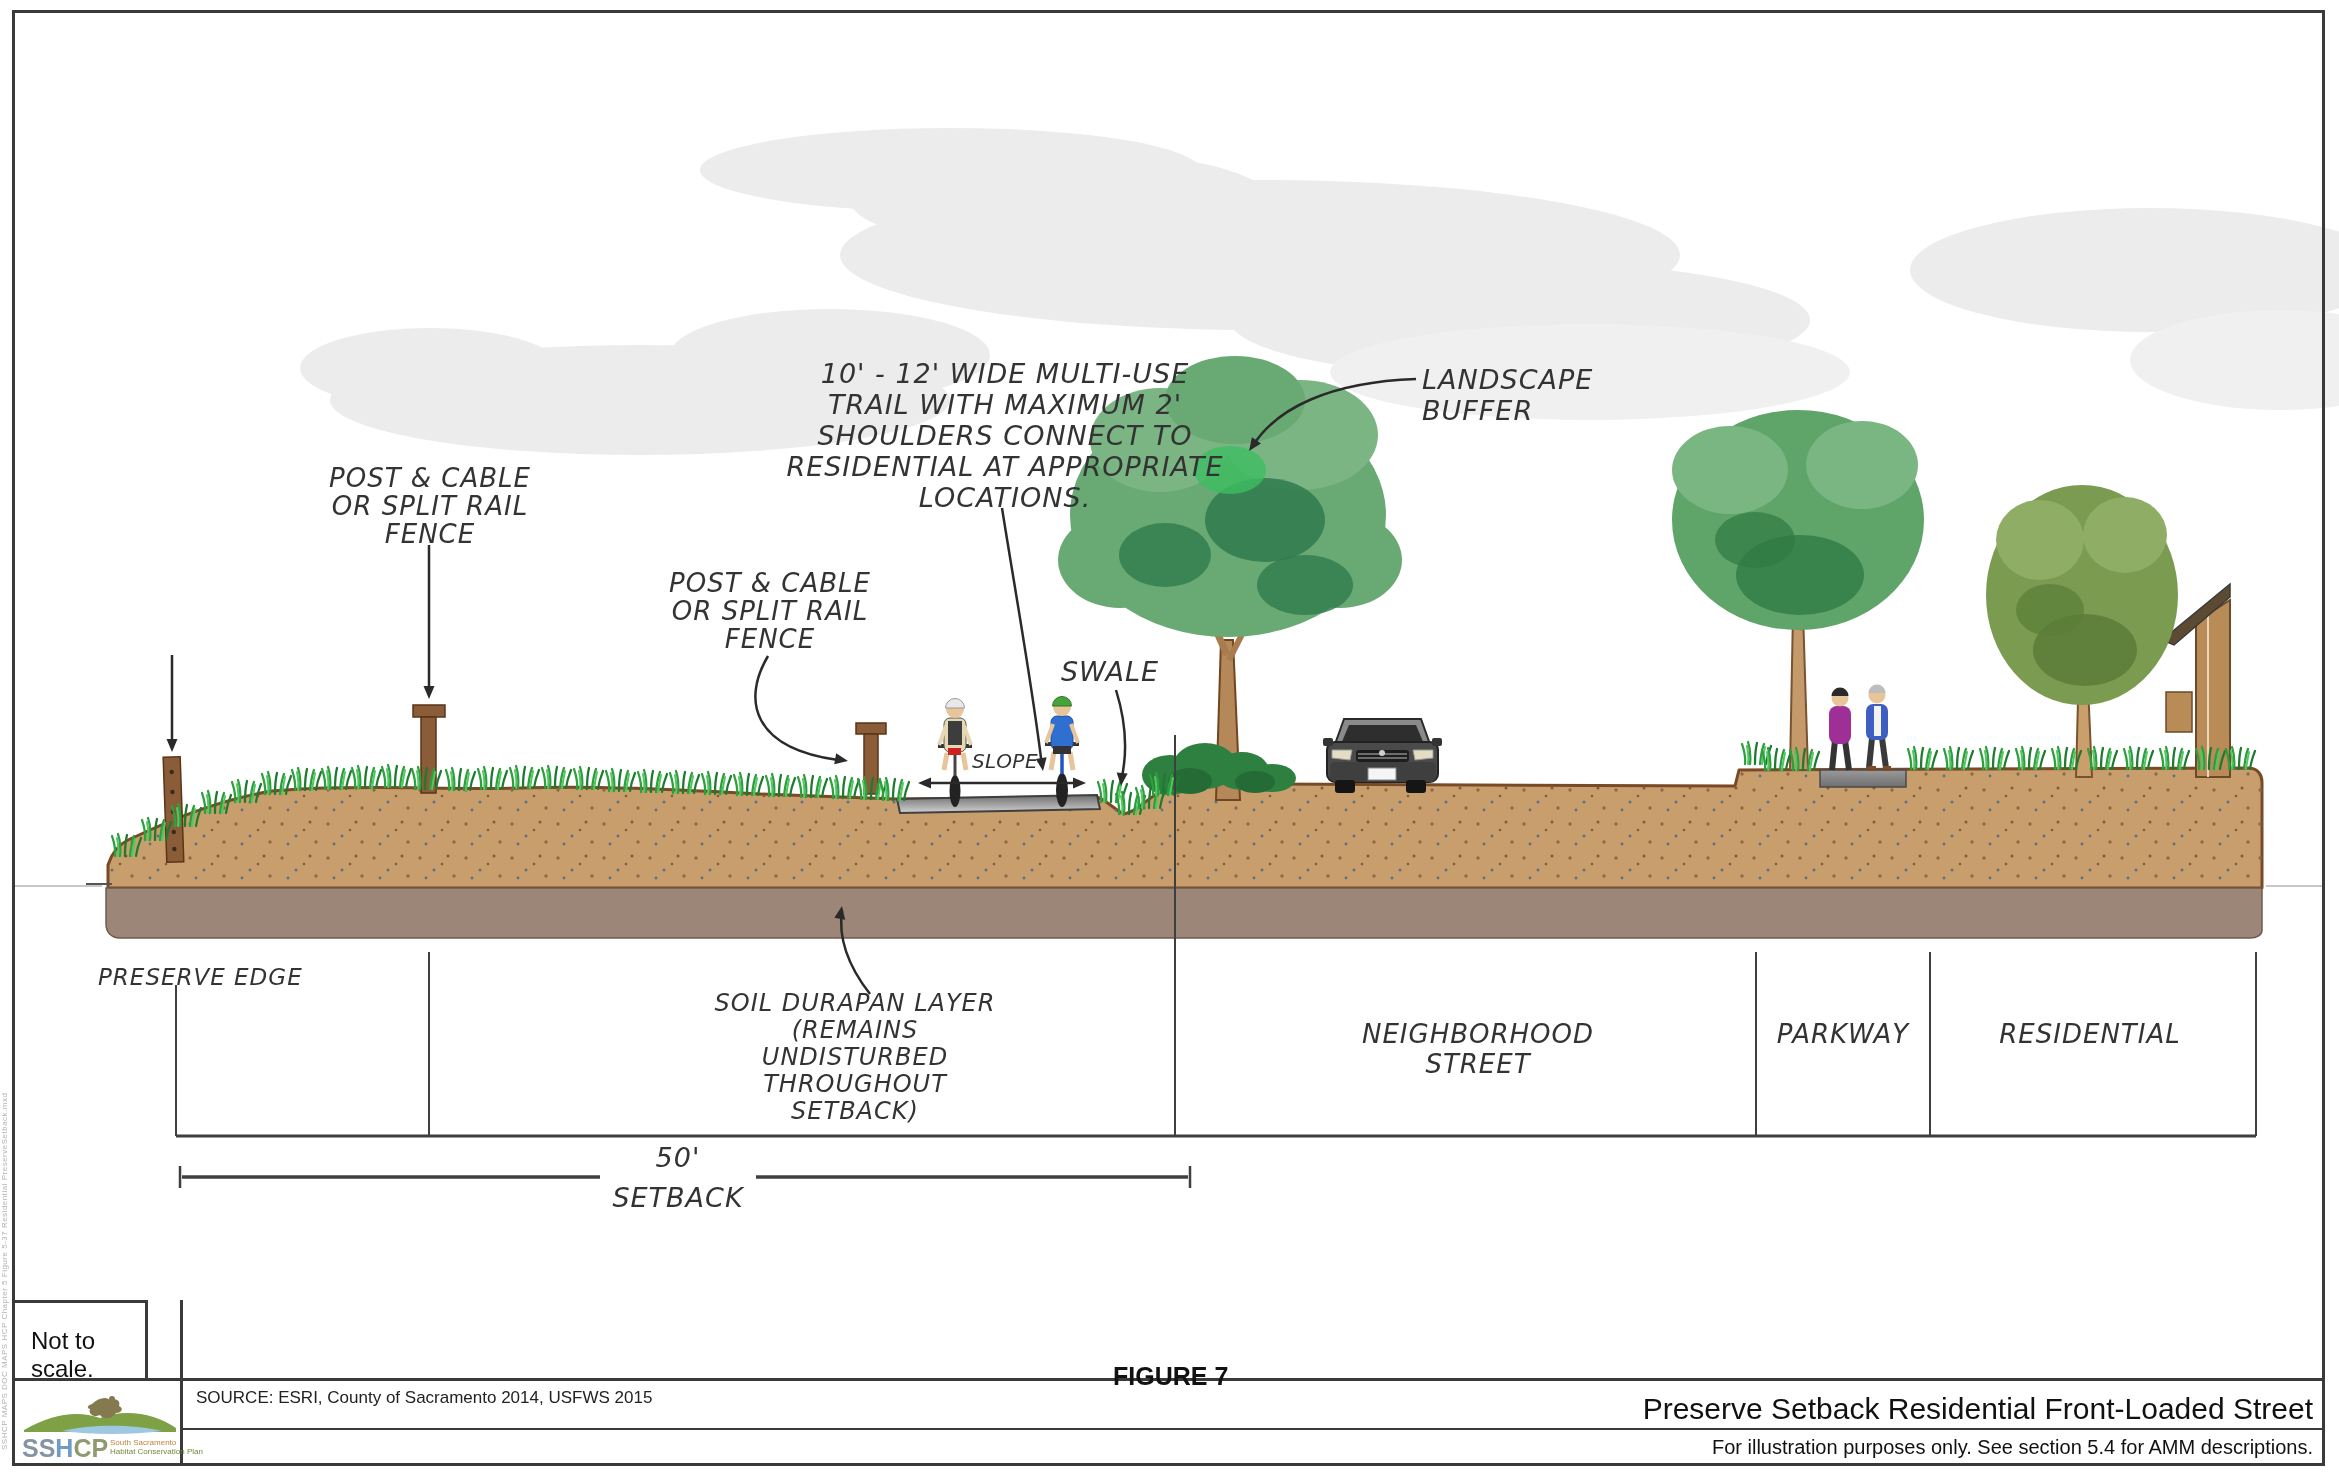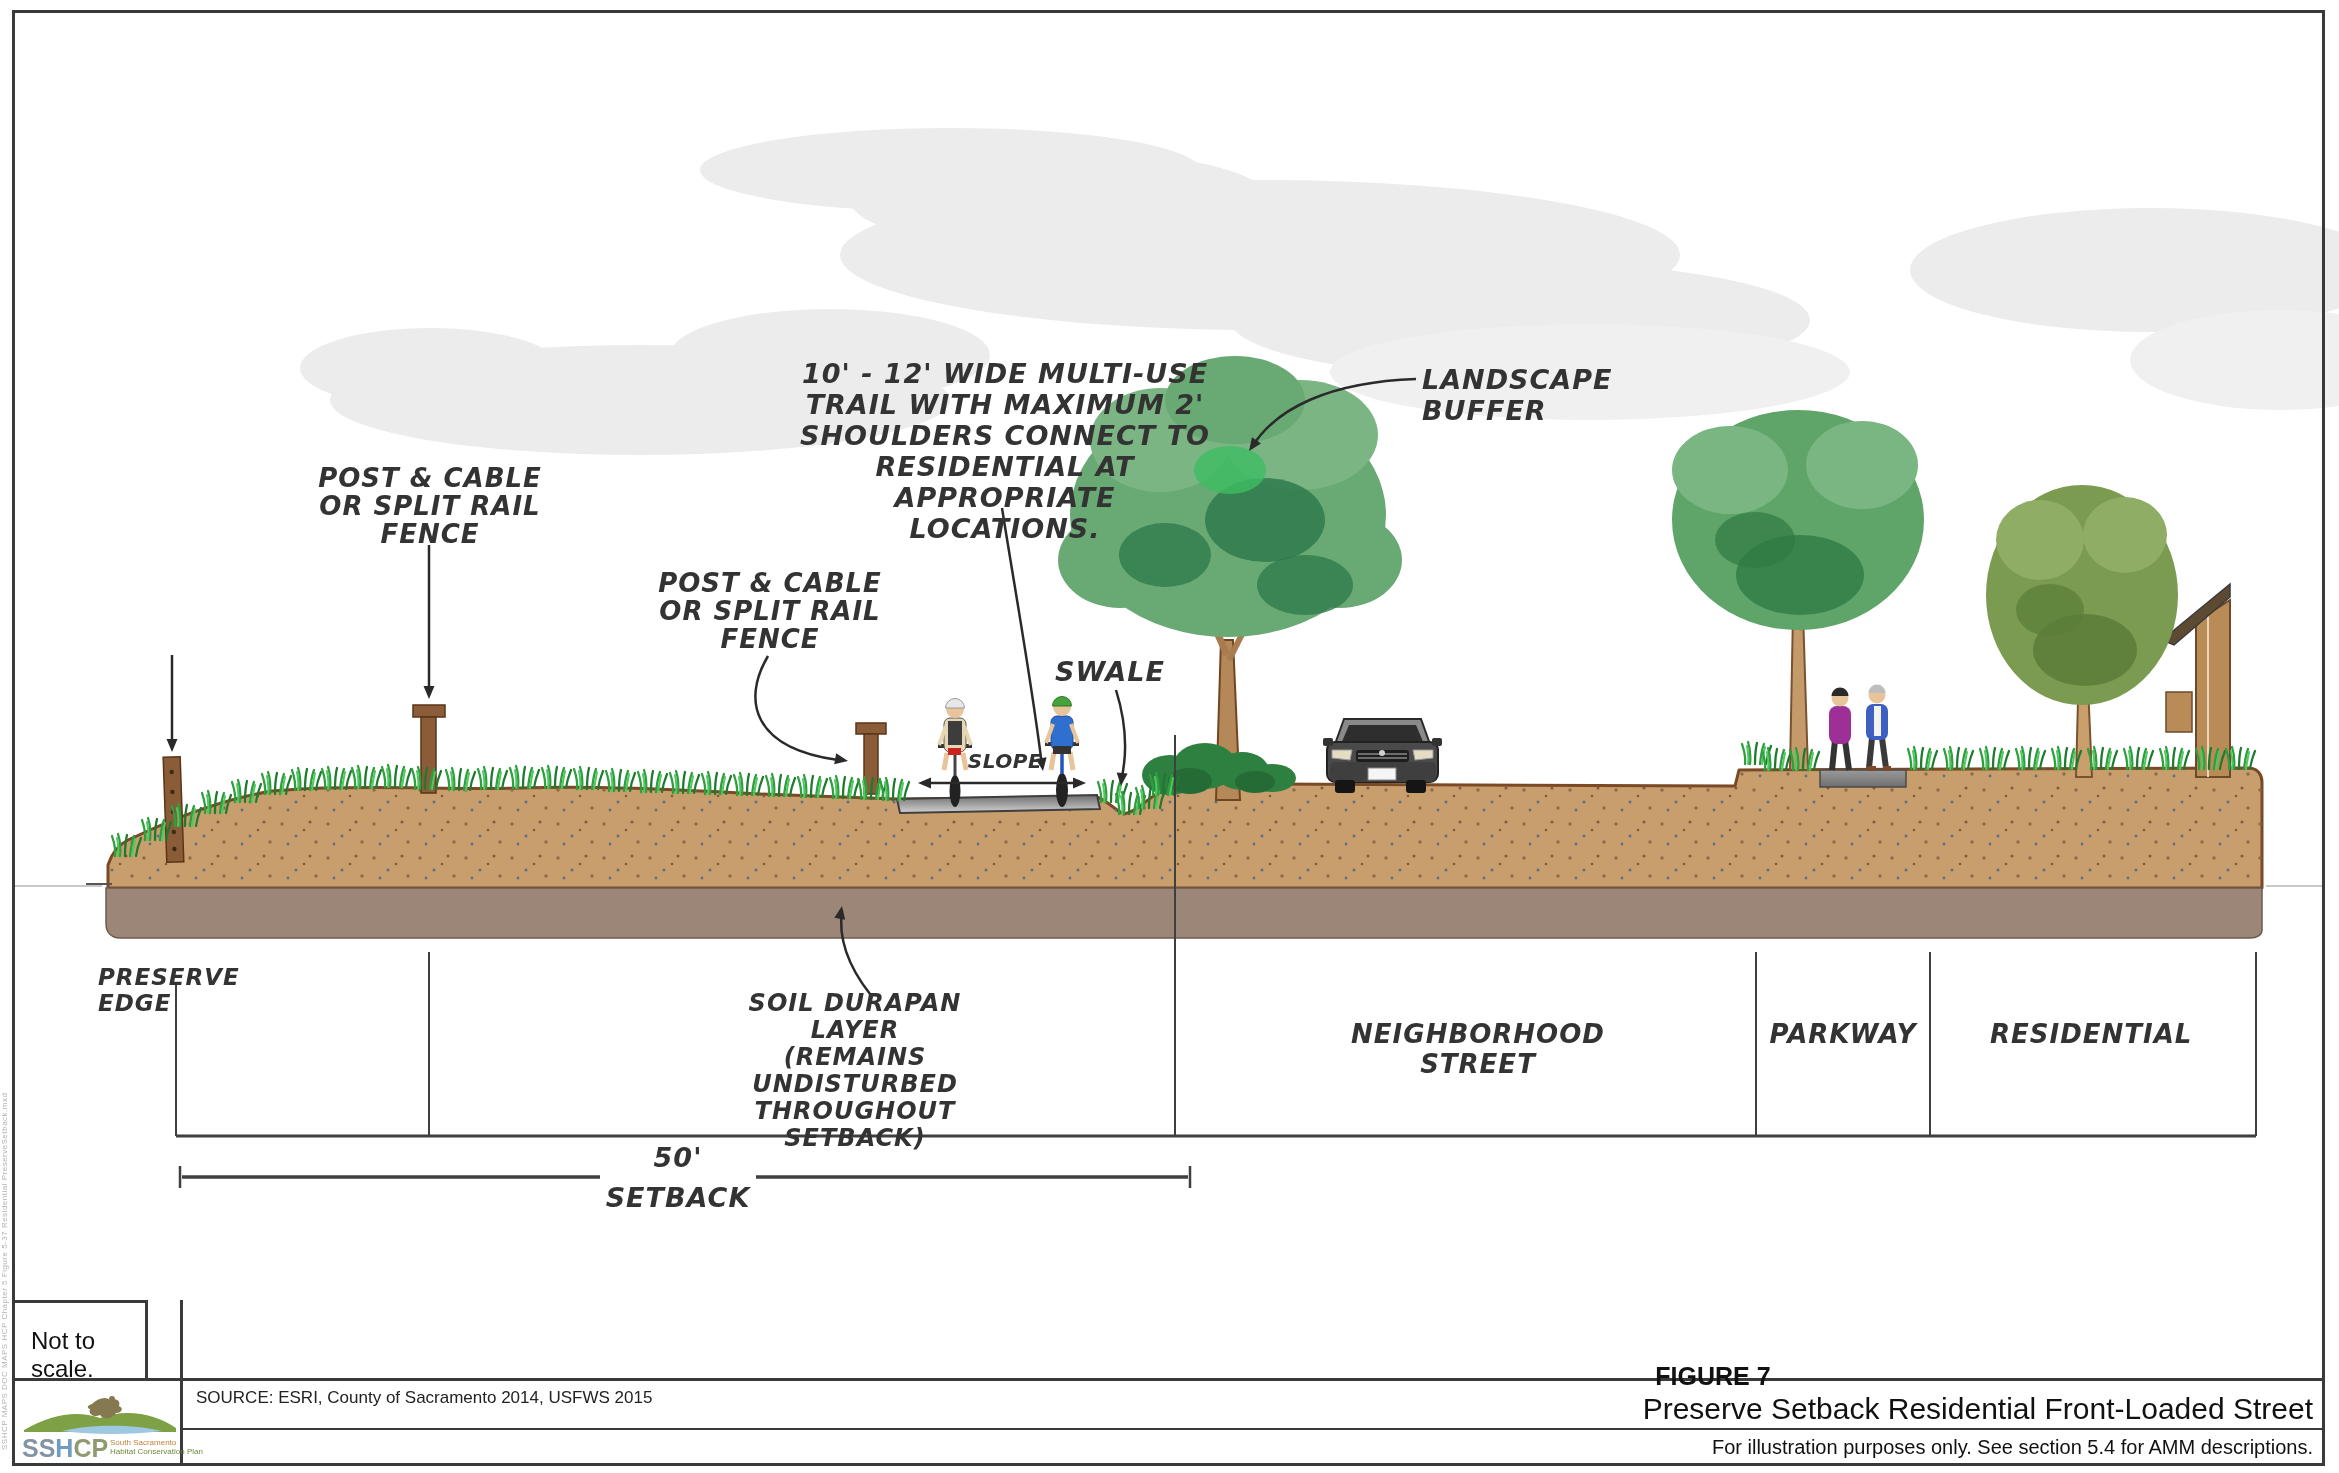--- a/index.html
+++ b/index.html
@@ -3,21 +3,21 @@
 <meta charset="utf-8">
 <style>
   html,body{margin:0;padding:0;background:#fff;}
   .page{position:relative;width:2339px;height:1473px;background:#ffffff;overflow:hidden;
         font-family:"Liberation Sans",sans-serif;color:#222;}
   .frame{position:absolute;left:12px;top:10px;width:2313px;height:1456px;
          border:3px solid #3a3a3a;box-sizing:border-box;}
   svg.art{position:absolute;left:0;top:0;}
   
   .hand{position:absolute;font-family:"DejaVu Sans",sans-serif;font-style:italic;
-        color:#333;letter-spacing:1px;font-weight:700;line-height:1.15;}
+        color:#333;letter-spacing:1px;font-weight:400;line-height:1.15;}
   .ctr{text-align:center;}
   .lbl-trail{left:785px;top:358px;width:440px;font-size:27px;line-height:31px;}
   .lbl-fence1{left:310px;top:464px;width:240px;font-size:26px;line-height:28px;}
   .lbl-fence2{left:650px;top:569px;width:240px;font-size:26px;line-height:28px;}
   .lbl-landscape{left:1422px;top:364px;width:280px;font-size:27px;}
   .lbl-swale{left:1040px;top:656px;width:140px;font-size:27px;}
   .lbl-slope{left:945px;top:750px;width:120px;font-size:20px;letter-spacing:0.5px;}
   .lbl-preserve{left:98px;top:946px;width:220px;font-size:23px;margin-top:18px;}
   .lbl-durapan{left:705px;top:990px;width:300px;font-size:24px;line-height:27px;}
   .lbl-street{left:1318px;top:1020px;width:320px;font-size:26px;}
@@ -25,21 +25,21 @@
   .lbl-res{left:1990px;top:1020px;width:200px;font-size:26px;}
   .lbl-50{left:628px;top:1142px;width:100px;font-size:27px;}
   .lbl-setback{left:578px;top:1182px;width:200px;font-size:27px;}
   
   .tb-line{position:absolute;background:#3a3a3a;}
   .nts-box{position:absolute;left:12px;top:1300px;width:136px;height:81px;
            border:3px solid #3a3a3a;box-sizing:border-box;background:#fff;}
   .nts-box span{display:block;margin:24px 0 0 16px;font-size:24px;color:#111;}
   .src{position:absolute;left:196px;top:1388px;font-size:17px;color:#222;}
   .plan{position:absolute;left:196px;top:1434px;font-size:23px;color:#111;}
-  .fig-label{position:absolute;right:26px;top:1362px;font-size:25px;font-weight:bold;color:#111;text-align:center;width:1200px;}
+  .fig-label{position:absolute;right:26px;top:1362px;font-size:25px;font-weight:bold;color:#111;text-align:left;width:1200px;}
   .fig-title{position:absolute;right:26px;top:1392px;font-size:30px;color:#111;text-align:right;width:1600px;}
   .fig-note{position:absolute;right:26px;top:1436px;font-size:20px;color:#111;text-align:right;width:1600px;}
   .logo-wrap{position:absolute;left:22px;top:1390px;width:156px;height:72px;}
   .logo-text{position:absolute;left:0;top:44px;white-space:nowrap;font-size:25px;font-weight:bold;letter-spacing:0;}
   .logo-text .ss{color:#8494a4;} .logo-text .h{color:#6f9cc4;} .logo-text .cp{color:#8f9a6f;}
   .logo-sub{position:absolute;left:88px;top:48px;font-size:8px;line-height:9px;white-space:nowrap;}
   .logo-sub .s1{color:#c4813c;display:block;} .logo-sub .s2{color:#6f8a3c;display:block;}
   .edge-note{position:absolute;left:0px;top:1030px;height:420px;width:12px;
              font-size:8px;color:#b3b3b3;writing-mode:vertical-rl;transform:rotate(180deg);
              overflow:hidden;letter-spacing:0.5px;}

